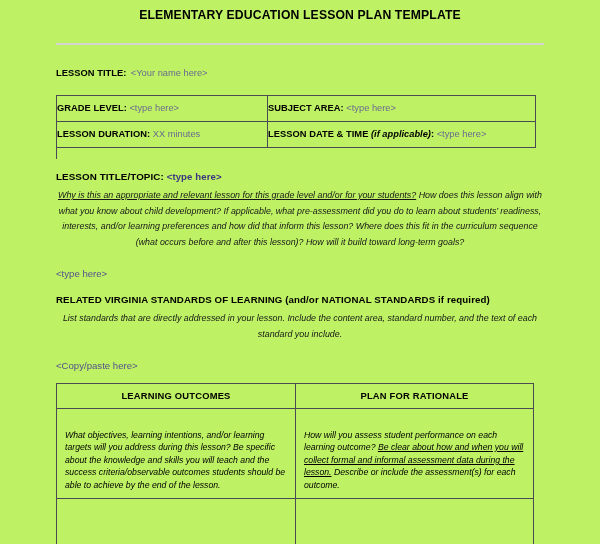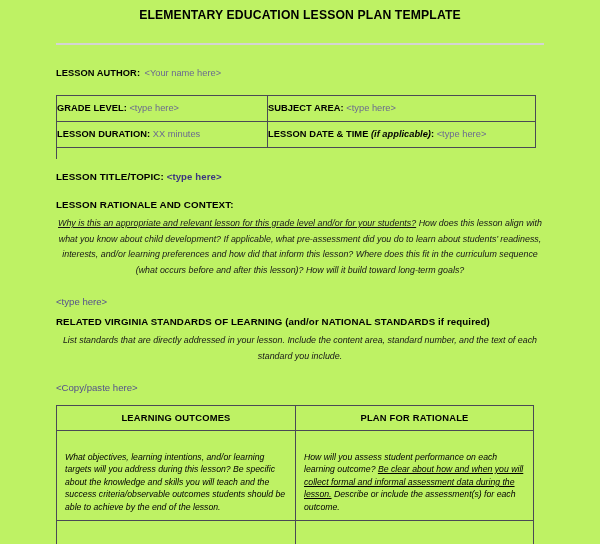--- a/index.html
+++ b/index.html
@@ -112,21 +112,21 @@
 
   
   .sec-head {
     font-weight: bold;
     font-size: 9.8px;
     letter-spacing: .1px;
     line-height: 12px;
   }
   .title-topic { margin-top: 12px; }
   .rationale-head { margin-top: 16px; }
-  .standards-head { margin-top: 8px; font-size: 9.7px; }
+  .standards-head { margin-top: 14px; font-size: 9.7px; }
   .outcomes-head { margin-top: 15px; font-size: 9.8px; }
 
   
   .body-italic {
     font-style: italic;
     font-size: 8.9px;
     line-height: 15.6px;
     margin-top: 5px;
     color: #161616;
     text-align: center;
@@ -178,21 +178,21 @@
 </style>
 </head>
 <body>
 
 <div class="page">
 
   <div class="doc-title">ELEMENTARY EDUCATION LESSON PLAN TEMPLATE</div>
   <div class="title-rule"></div>
 
   <div class="author-line">
-    <span class="label-bold">LESSON AUTHOR:</span>
+    <span class="label-bold">LESSON TITLE:</span>
     <span class="ph">&lt;Your name here&gt;</span>
   </div>
 
   <table class="info-table">
     <tbody>
       <tr>
         <td class="col-a">
           <span class="label-bold">GRADE LEVEL:</span>
           <span class="ph">&lt;type here&gt;</span>
         </td>
@@ -215,21 +215,20 @@
     </tbody>
   </table>
 
   <div class="table-stub"></div>
 
   <div class="sec-head title-topic">
     <span>LESSON TITLE/TOPIC:</span>
     <span class="ph-strong">&lt;type here&gt;</span>
   </div>
 
-  <div class="sec-head rationale-head">LESSON RATIONALE AND CONTEXT:</div>
   <div class="body-italic"><span class="u">Why is this an appropriate and relevant lesson for this grade level and/or for your students?</span><span> How does this lesson align with what you know about child development? If applicable, what pre-assessment did you do to learn about students’ readiness, interests, and/or learning preferences and how did that inform this lesson? Where does this fit in the curriculum sequence (what occurs before and after this lesson)? How will it build toward long-term goals?</span></div>
 
   <div class="type-here-block">
     <span class="ph-link">&lt;type here&gt;</span>
   </div>
 
   <div class="sec-head standards-head">RELATED VIRGINIA STANDARDS OF LEARNING (and/or NATIONAL STANDARDS if required)</div>
   <div class="body-italic"><span>List standards that are </span><span class="b">directly</span><span> addressed in your lesson. Include the content area, standard number, and the text of each standard you include.</span></div>
 
   <div class="copy-paste-block">

